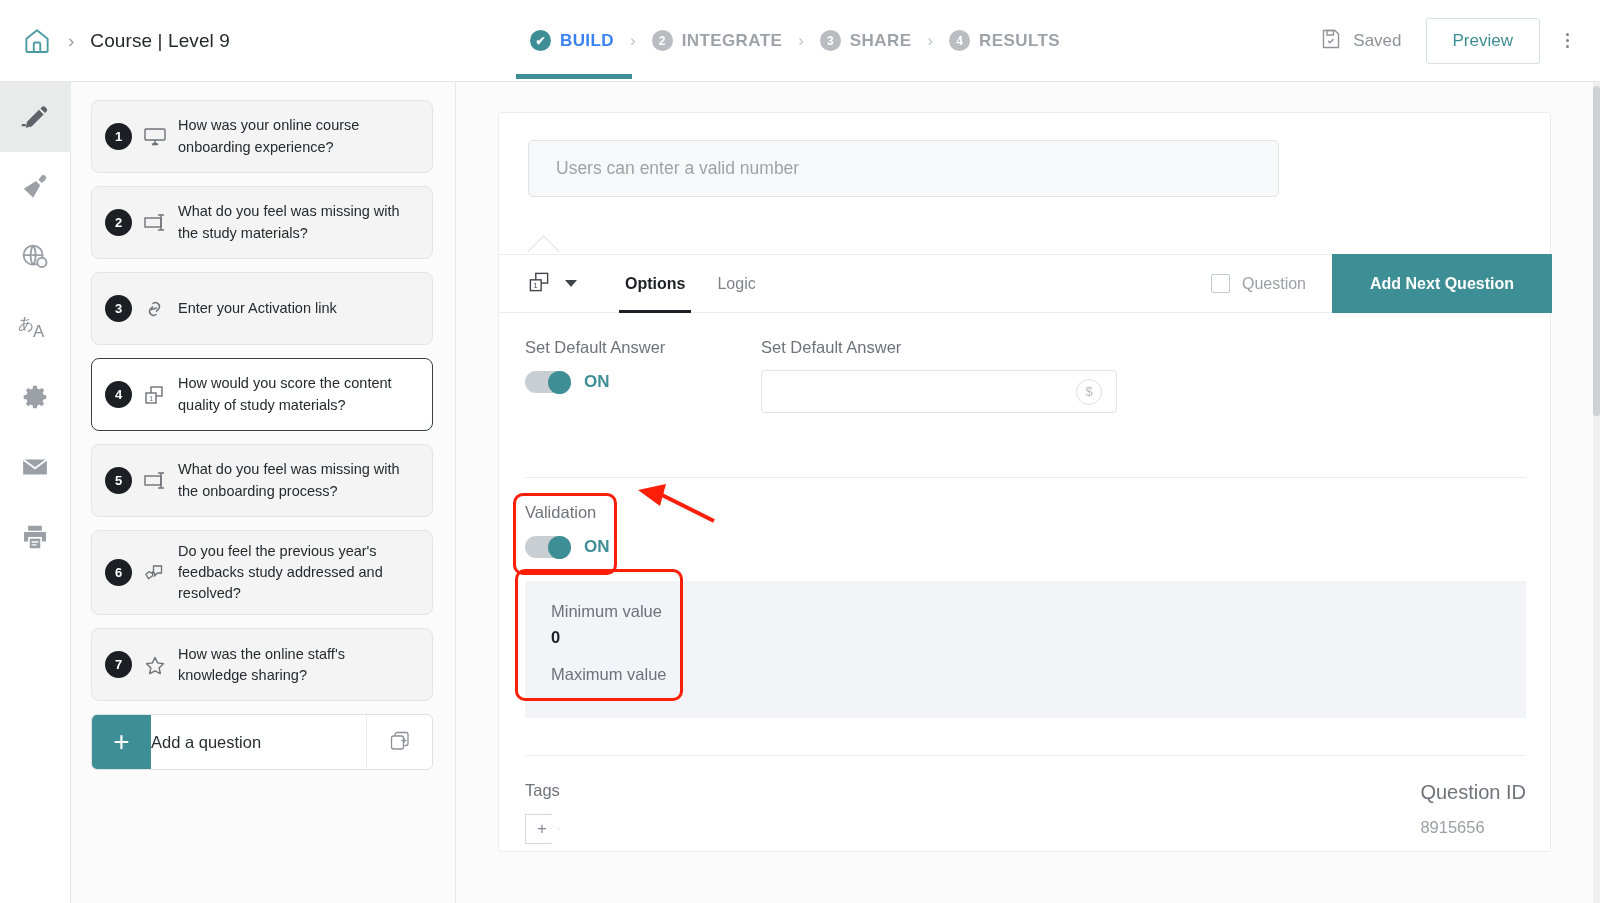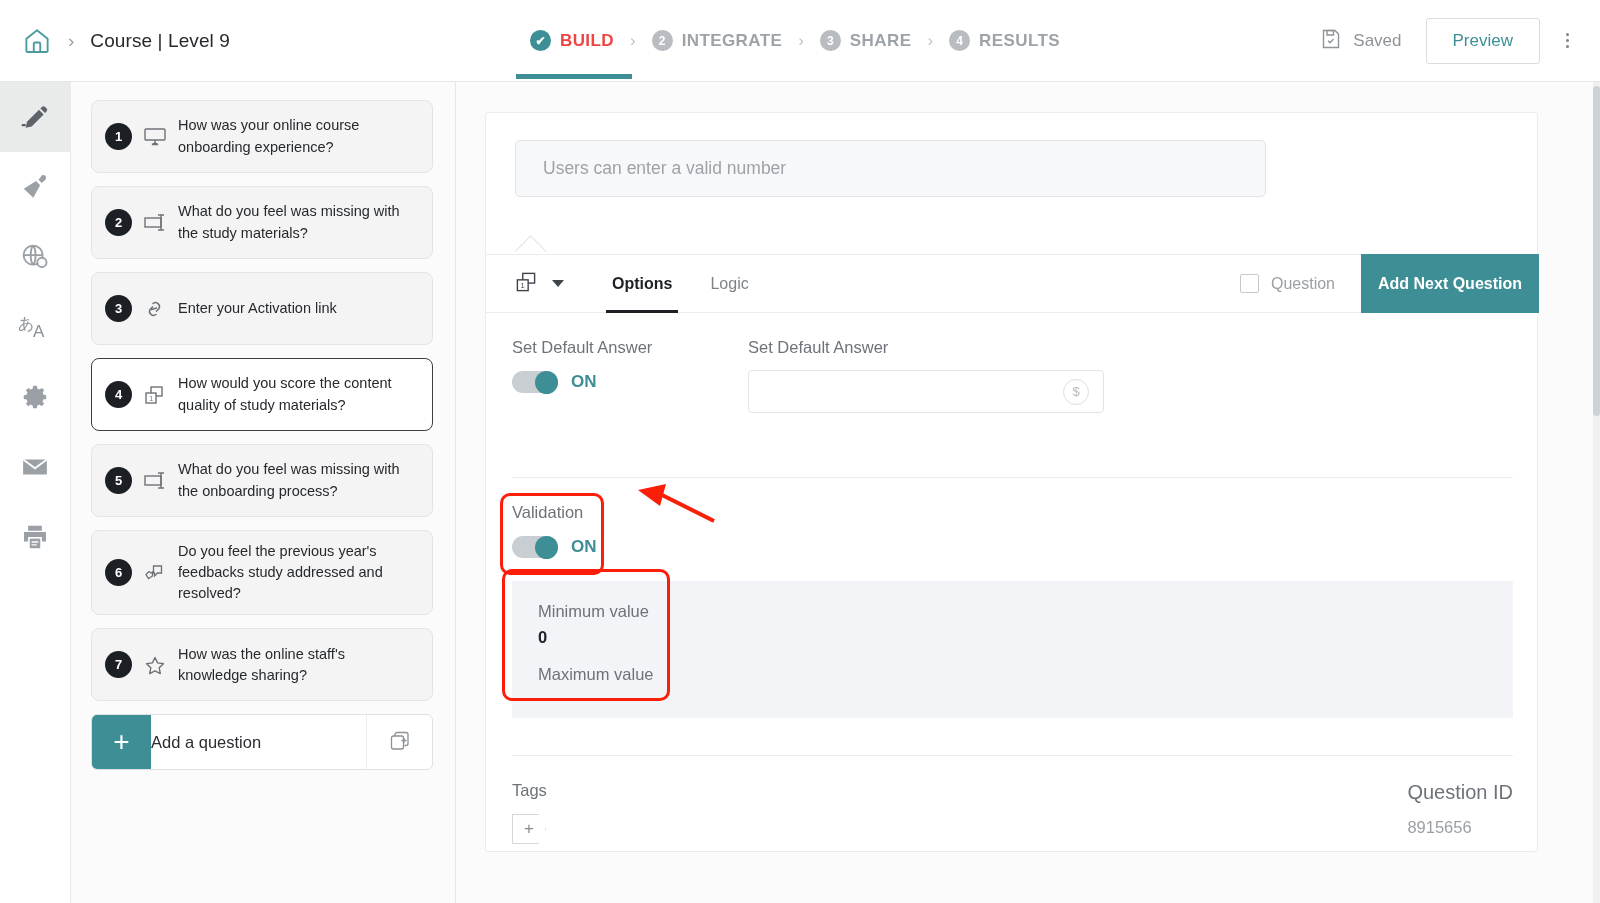--- a/index.html
+++ b/index.html
@@ -25,21 +25,21 @@
   .stepper { display: flex; align-items: center; flex: 1; justify-content: flex-start; padding-left: 60px; }
   .step { display: flex; align-items: center; gap: 9px; }
   .step-badge {
     width: 21px; height: 21px; border-radius: 50%;
     display: flex; align-items: center; justify-content: center;
     font-size: 12px; color: #fff; font-weight: 700;
   }
   .step-badge.done { background: #3e8e95; }
   .step-badge.todo { background: #b9bcc1; }
   .step-label { font-size: 17px; font-weight: 700; letter-spacing: .4px; }
-  .step.active .step-label { color: #ef4444; }
+  .step.active .step-label { color: #3b82f6; }
   .step.idle .step-label { color: #9ea3a9; }
   .step-arrow { color: #bfc3c8; font-size: 17px; margin: 0 16px; font-weight: 300; }
   .check-glyph { font-size: 12px; line-height: 1; }
 
   .build-underline {
     position: absolute; left: 516px; top: 74px; width: 116px; height: 5px; background: #3e8e95;
   }
 
   .hdr-right { display: flex; align-items: center; gap: 0; padding-right: 20px; margin-left: auto; }
   .saved-wrap { display: flex; align-items: center; gap: 10px; margin-right: 24px; }
@@ -88,21 +88,21 @@
   .addq-plus {
     width: 59px; background: #3e8e95; color: #fff; font-size: 28px; font-weight: 300;
     display: flex; align-items: center; justify-content: center;
   }
   .addq-label { flex: 1; display: flex; align-items: center; font-size: 16.5px; color: #2a2d31; }
   .addq-copy { width: 66px; display: flex; align-items: center; justify-content: center; border-left: 1px solid #ececec; }
 
   
   .main { position: absolute; top: 82px; left: 456px; width: 1144px; height: 821px; background: #fbfbfb; }
   .card {
-    position: absolute; top: 30px; left: 29px; width: 1053px; height: 740px;
+    position: absolute; top: 30px; left: 42px; width: 1053px; height: 740px;
     background: #ffffff; border: 1px solid #ececec; border-radius: 3px;
   }
   .qinput {
     position: absolute; top: 27px; left: 29px; width: 751px; height: 57px;
     background: #f7f8fa; border: 1px solid #e2e3e6; border-radius: 5px;
     display: flex; align-items: center; padding-left: 27px;
   }
   .qinput span { font-size: 17.5px; color: #9ea3a9; }
 
   .notch {
@@ -114,33 +114,33 @@
     transform: rotate(45deg);
   }
 
   .toolbar {
     position: absolute; top: 141px; left: 0; width: 1053px; height: 59px;
     border-top: 1px solid #ececec; border-bottom: 1px solid #ececec;
     display: flex; align-items: center; background: #fff;
   }
   .type-select { display: flex; align-items: center; gap: 12px; padding-left: 26px; cursor: pointer; }
   .caret { width: 0; height: 0; border-left: 6px solid transparent; border-right: 6px solid transparent; border-top: 7px solid #3f444a; }
-  .tabs { display: flex; align-items: center; gap: 6px; margin-left: 32px; height: 75px; }
+  .tabs { display: flex; align-items: center; gap: 0; margin-left: 32px; height: 75px; }
   .tab {
     font-size: 16px; color: #7e838a; padding: 0 16px; height: 59px;
     display: flex; align-items: center; cursor: pointer; position: relative;
   }
   .tab.active { color: #1d2024; font-weight: 700; }
   .tab.active::after { content:""; position: absolute; left: 10px; right: 10px; bottom: 0; height: 3px; background: #1d2024; }
   .req-wrap { margin-left: auto; display: flex; align-items: center; gap: 12px; padding-right: 26px; cursor: pointer; }
   .req-box { width: 19px; height: 19px; border: 1px solid #c5c9ce; border-radius: 2px; background: #fff; }
   .req-label { font-size: 16px; color: #9aa0a6; }
   .add-next {
     height: 59px; background: #3e8e95; color: #fff; font-size: 16px; font-weight: 700;
-    display: flex; align-items: center; justify-content: center; padding: 0 17px; cursor: pointer;
+    display: flex; align-items: center; justify-content: center; padding: 0 38px; cursor: pointer;
     margin-top: -1px; margin-bottom: -1px;
   }
 
   
   .sect-default { position: absolute; top: 225px; left: 0; width: 1053px; }
   .lbl { font-size: 16.5px; color: #6e737a; }
   .toggle-row { display: flex; align-items: center; gap: 13px; margin-top: 14px; }
   .toggle { width: 46px; height: 22px; border-radius: 12px; background: #c9ced3; position: relative; cursor: pointer; }
   .toggle .knob { position: absolute; right: 0; top: 0; width: 23px; height: 23px; border-radius: 50%; background: #3e8e95; }
   .toggle-on { font-size: 17px; font-weight: 700; color: #3e8e95; }

